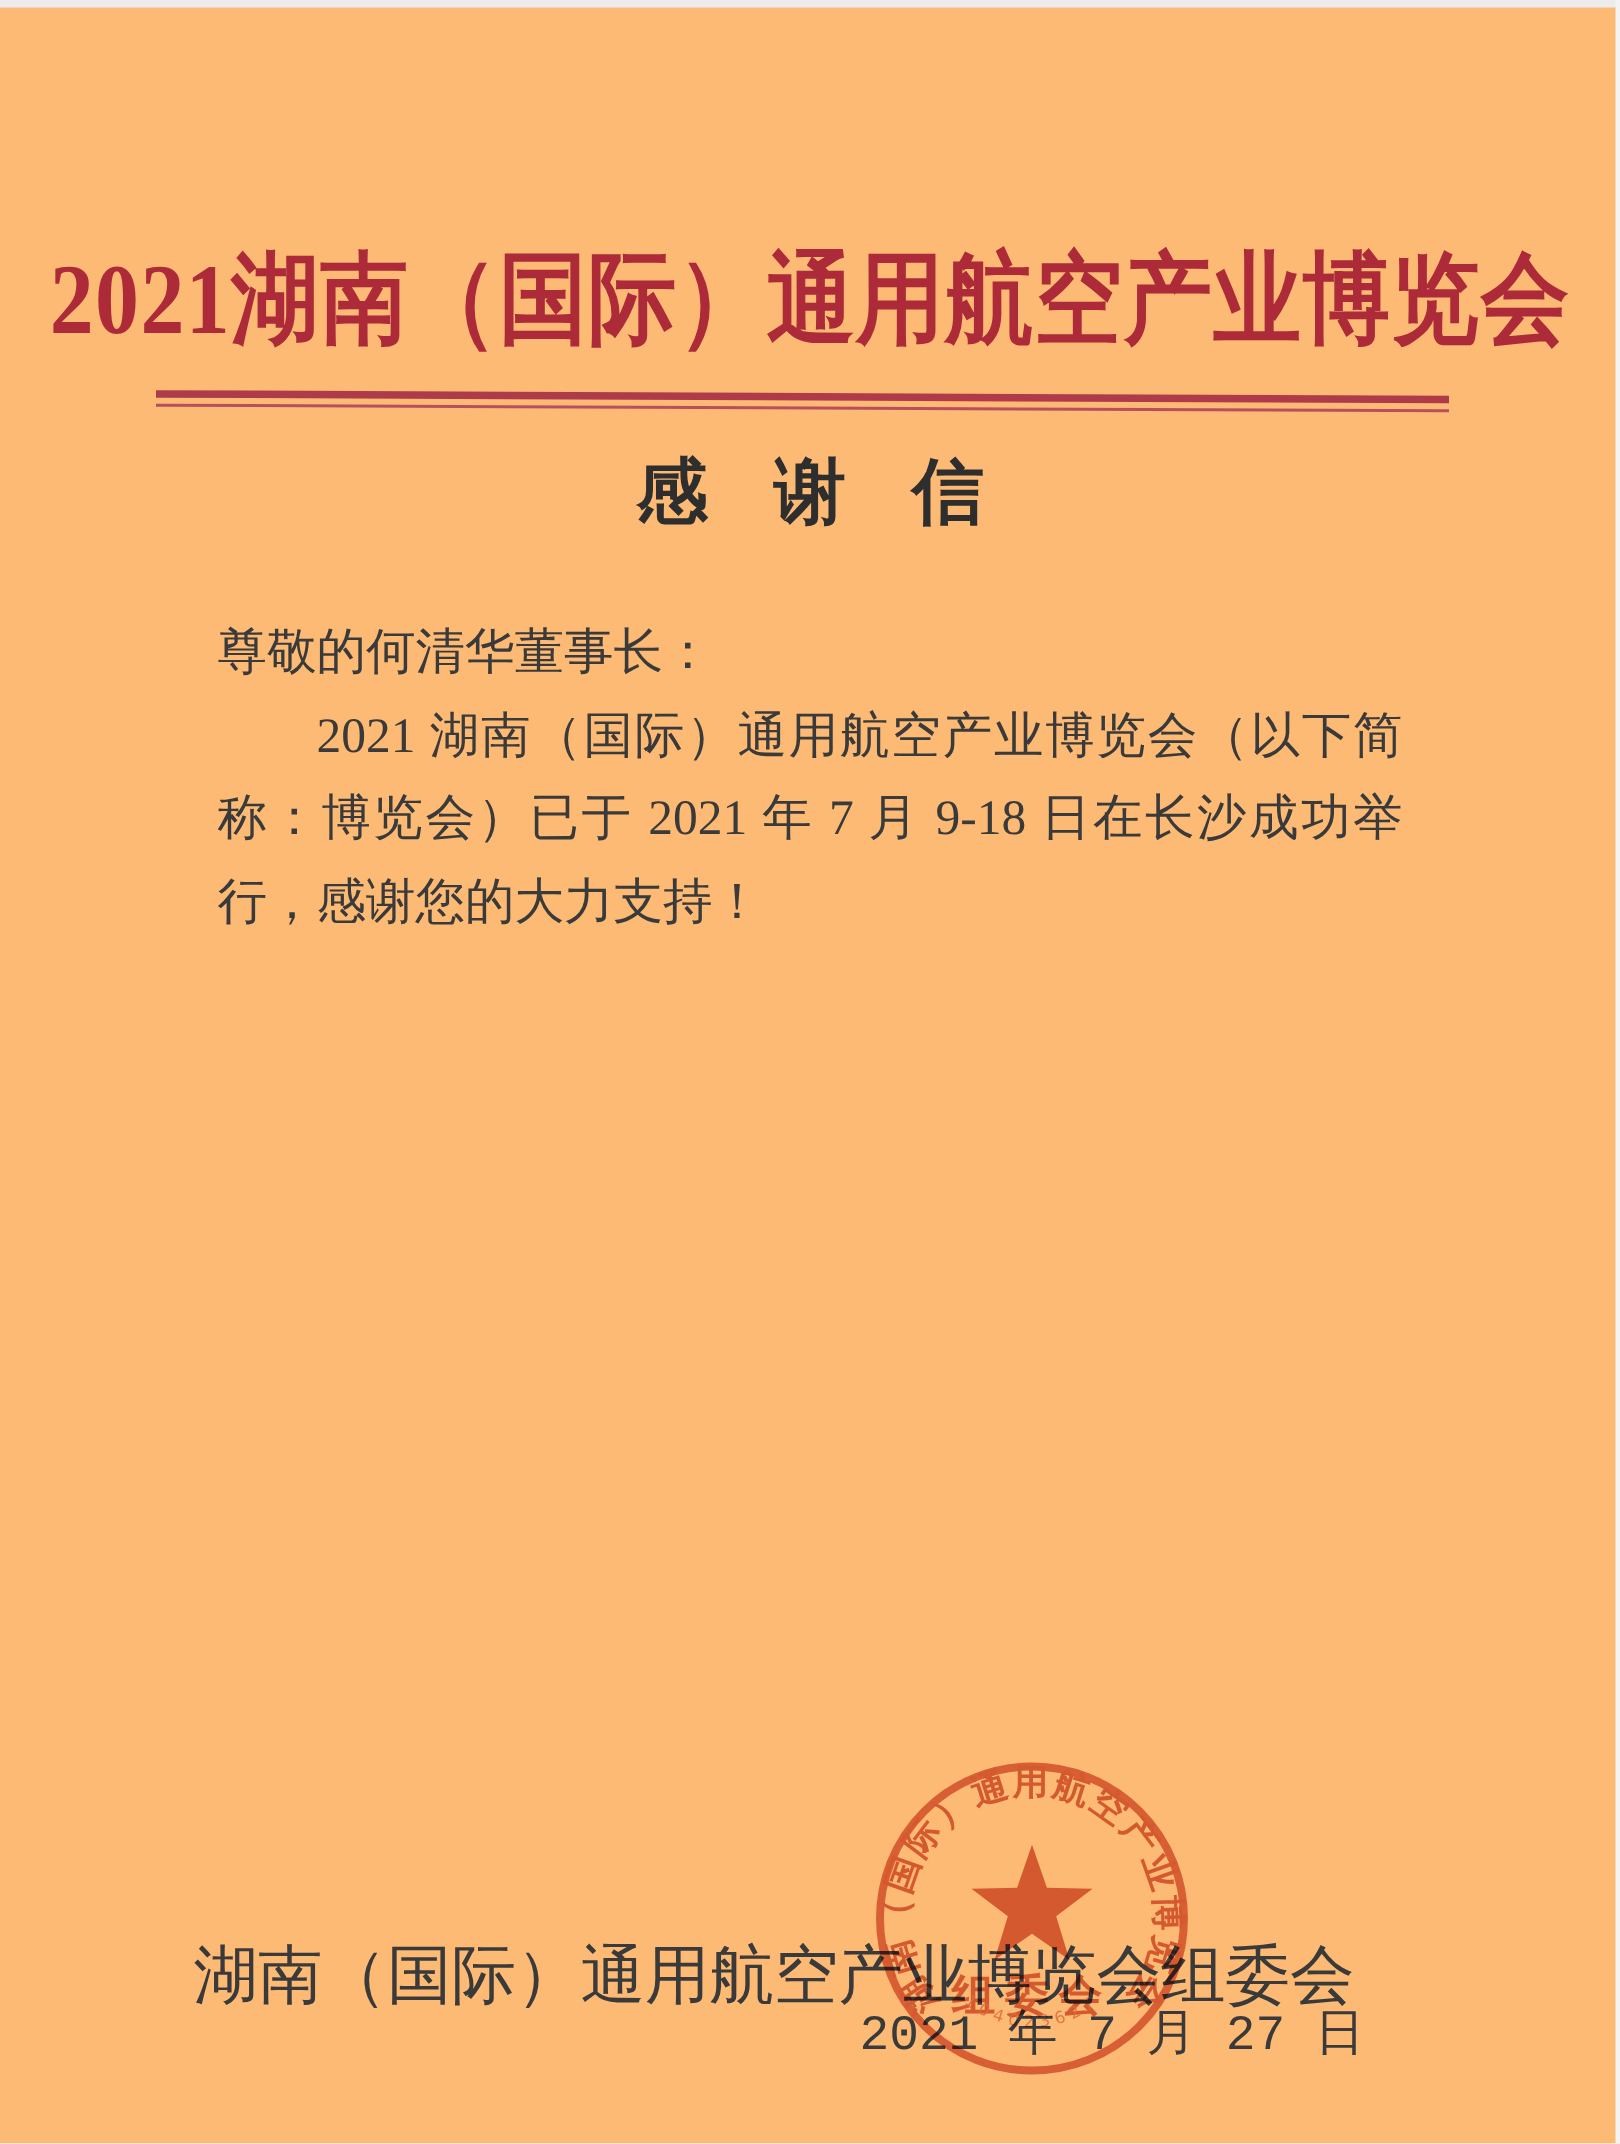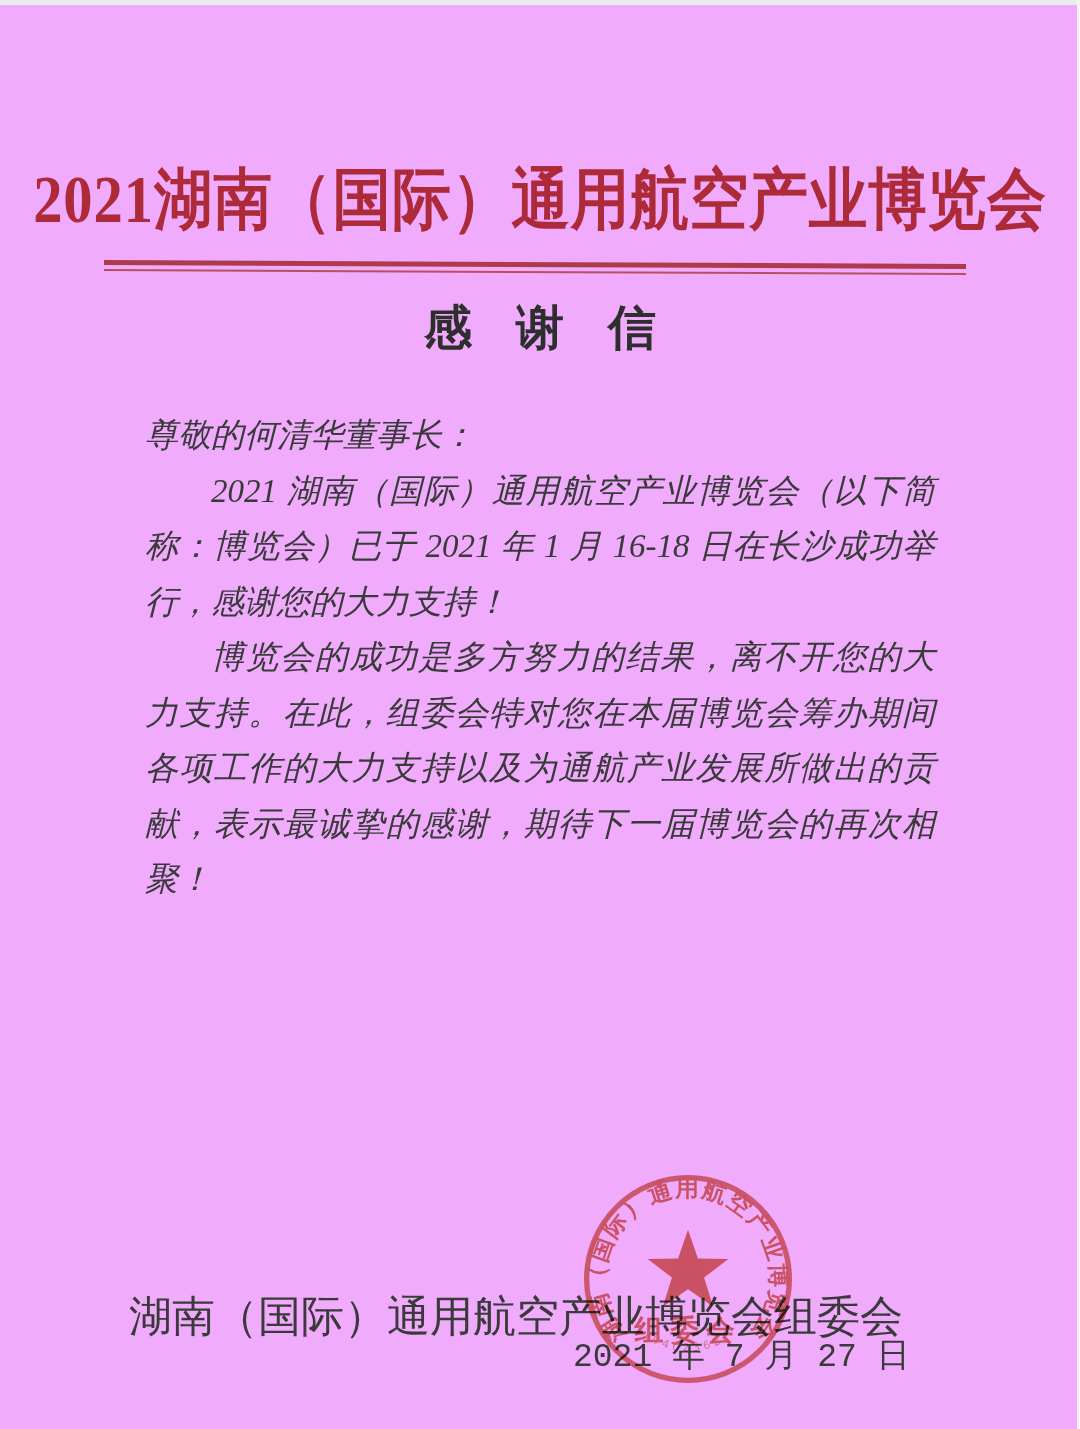--- a/index.html
+++ b/index.html
@@ -1,19 +1,19 @@
 <!DOCTYPE html>
 <html><head>
 <meta charset="utf-8">
 <style>
   html,body{margin:0;padding:0;background:#ffffff;}
   #page{
     position:relative;
     width:1080px;height:1429px;
-    background:#f0abfc;
+    background:#fdba74;
     overflow:hidden;
     font-family:"Liberation Serif","DejaVu Serif",serif;
   }
   .scan-edge-top{
     position:absolute;top:0;left:0;width:100%;height:5px;
     background:#ececec;
   }
   .scan-edge-right{
     position:absolute;top:0;right:0;width:3px;height:100%;
     background:#f3f3f3;
@@ -43,21 +43,21 @@
     text-align:center;
   }
   .letter-title span{
     font-size:48px;font-weight:bold;color:#2e2e2e;
     letter-spacing:44px;margin-right:-44px;
   }
   
   .body-text{
     position:absolute;top:408px;left:145px;width:790px;
     font-size:33px;line-height:55.5px;color:#3a3a3a;
-    text-align:justify;text-justify:inter-ideograph;font-style:italic;
+    text-align:justify;text-justify:inter-ideograph;
   }
   .body-text p{margin:0;}
   .body-text p.indent{text-indent:2em;}
   
   .signature{
     position:absolute;top:1288px;right:177px;
     font-size:43px;color:#3a3a3a;white-space:nowrap;
   }
   .date{
     position:absolute;top:1333px;left:573px;
@@ -84,22 +84,21 @@
   </div>
   <div class="rule-thick"></div>
   <div class="rule-thin"></div>
 
   <div class="letter-title">
     <span>感谢信</span>
   </div>
 
   <div class="body-text">
     <p>尊敬的何清华董事长：</p>
-    <p class="indent">2021 湖南（国际）通用航空产业博览会（以下简称：博览会）已于 2021 年 1 月 16-18 日在长沙成功举行，感谢您的大力支持！</p>
-    <p class="indent">博览会的成功是多方努力的结果，离不开您的大力支持。在此，组委会特对您在本届博览会筹办期间各项工作的大力支持以及为通航产业发展所做出的贡献，表示最诚挚的感谢，期待下一届博览会的再次相聚！</p>
+    <p class="indent">2021 湖南（国际）通用航空产业博览会（以下简称：博览会）已于 2021 年 7 月 9-18 日在长沙成功举行，感谢您的大力支持！</p>
   </div>
 
   <div class="signature">湖南（国际）通用航空产业博览会组委会</div>
   <div class="date">2021 年 7 月 27 日</div>
 
   <div class="seal">
     <svg viewBox="0 0 230 230" xmlns="http://www.w3.org/2000/svg">
       <defs>
         <path id="arcTop" d="M 54.2,175.8 A 86,86 0 0 1 115,29 A 86,86 0 0 1 175.8,175.8" fill="none"></path>
         <path id="arcBottom" d="M 62,168 A 75,75 0 0 0 168,168" fill="none"></path>

